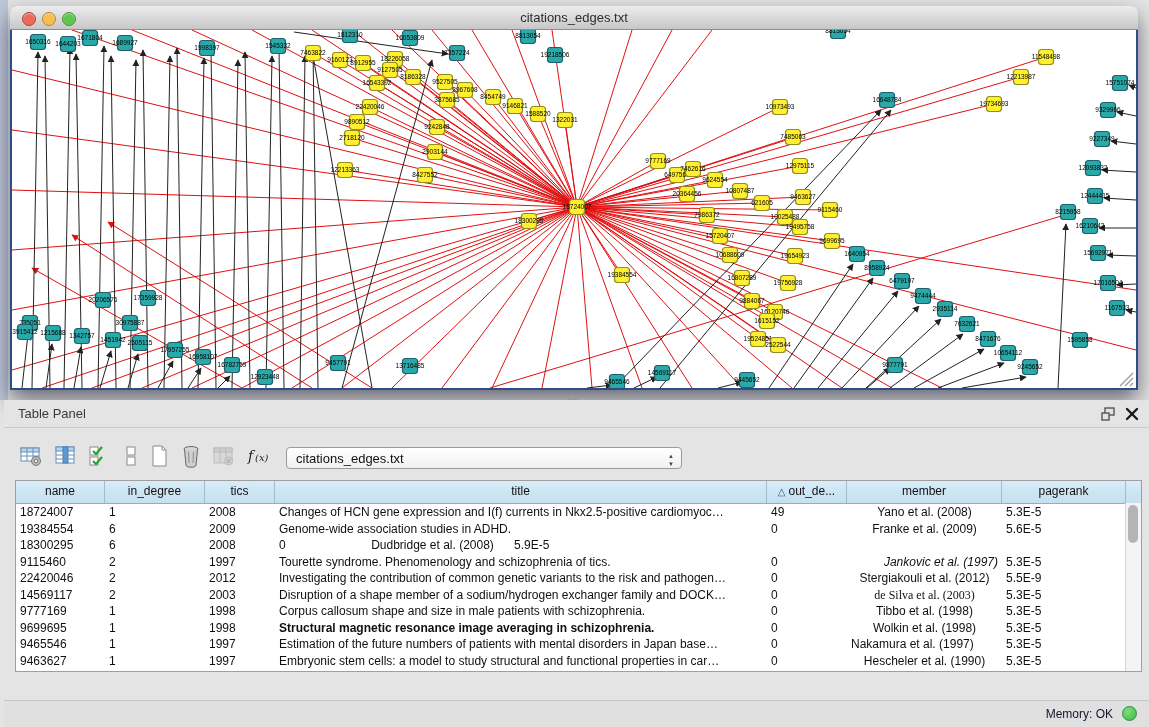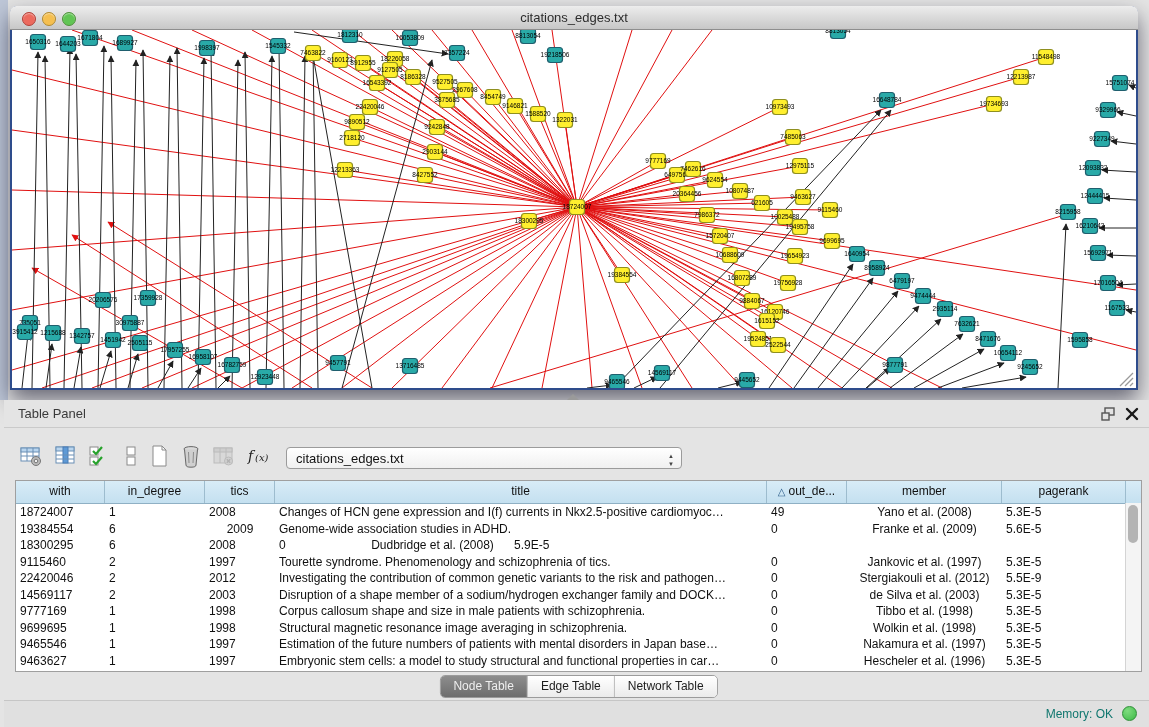--- a/index.html
+++ b/index.html
@@ -50,21 +50,21 @@
   .vthumb{position:absolute;left:2px;top:2px;width:10px;height:38px;background:#b4b4b4;border-radius:5px;cursor:pointer;}
   
   .tabs{position:absolute;left:50%;top:275px;transform:translateX(-50%);display:flex;height:21px;
         border:1px solid #9b9b9b;border-radius:5px;overflow:hidden;background:#fff;}
   .tab{font-size:12px;line-height:20px;padding:0 13px;background:linear-gradient(180deg,#ffffff,#ebebeb);
        color:#1d1d1d;border-right:1px solid #b5b5b5;cursor:pointer;white-space:nowrap;}
   .tab:last-child{border-right:none;}
   .tab.sel{background:linear-gradient(180deg,#8d8d8d,#6e6e6e);color:#efefef;}
   
   .statusbar{position:absolute;left:0;top:300px;width:100%;height:27px;background:#e0e0e0;border-top:1px solid #c6c6c6;}
-  .mem{position:absolute;right:40px;top:6px;font-size:12px;color:#0f766e;}
+  .mem{position:absolute;right:40px;top:6px;font-size:12px;color:#0f172a;}
   .memdot{position:absolute;right:16px;top:5px;width:15px;height:15px;border-radius:50%;
           background:radial-gradient(circle at 35% 30%,#7fdc7f,#3cba46);border:1px solid #2e8f38;box-sizing:border-box;}
 </style>
 </head>
 <body>
 
 <div class="desktop">
   <div class="left-strip"></div>
 
   <div class="net-window">
@@ -541,127 +541,122 @@
     </button>
 
     <div class="combo">
       <span class="combo-val">citations_edges.txt</span>
       <span class="combo-arrows">▲<br>▼</span>
     </div>
   </div>
 
   <div class="tblwrap">
     <div class="thead" id="thead">
-        <div class="th" style="width: 89px;">with</div>
+        <div class="th" style="width: 89px;">name</div>
         <div class="th" style="width: 100px;">in_degree</div>
         <div class="th" style="width: 70px;">tics</div>
         <div class="th" style="width: 492px;">title</div>
         <div class="th" style="width: 80px;"><span class="sorttri">△</span>out_de...</div>
         <div class="th" style="width: 155px;">member</div>
         <div class="th" style="width: 124px;">pagerank</div>
       </div>
     <div id="tbody">
         <div class="tr">
           <div class="td" style="width: 89px;">18724007</div>
           <div class="td" style="width: 100px;">1</div>
           <div class="td" style="width: 70px;">2008</div>
           <div class="td" style="width: 492px;">Changes of HCN gene expression and I(f) currents in Nkx2.5-positive cardiomyoc…</div>
           <div class="td" style="width: 80px;">49</div>
           <div class="td" style="width: 155px; text-align: center;">Yano et al. (2008)</div>
           <div class="td" style="width: 124px;">5.3E-5</div>
         </div>
         <div class="tr">
           <div class="td" style="width: 89px;">19384554</div>
           <div class="td" style="width: 100px;">6</div>
-          <div class="td" style="width: 70px; text-align: center;">2009</div>
+          <div class="td" style="width: 70px;">2009</div>
           <div class="td" style="width: 492px;">Genome-wide association studies in ADHD.</div>
           <div class="td" style="width: 80px;">0</div>
           <div class="td" style="width: 155px; text-align: center;">Franke et al. (2009)</div>
           <div class="td" style="width: 124px;">5.6E-5</div>
         </div>
         <div class="tr">
           <div class="td" style="width: 89px;">18300295</div>
           <div class="td" style="width: 100px;">6</div>
           <div class="td" style="width: 70px;">2008</div>
           <div class="td" style="width: 80px;">0</div>
           <div class="td" style="width: 155px; text-align: center;">Dudbridge et al. (2008)</div>
           <div class="td" style="width: 124px;">5.9E-5</div>
         </div>
         <div class="tr">
           <div class="td" style="width: 89px;">9115460</div>
           <div class="td" style="width: 100px;">2</div>
           <div class="td" style="width: 70px;">1997</div>
           <div class="td" style="width: 492px;">Tourette syndrome. Phenomenology and schizophrenia of tics.</div>
           <div class="td" style="width: 80px;">0</div>
-          <div class="td" style="width: 155px; text-align: center;">Jankovic et al. (1997)</div>
+          <div class="td" style="width: 155px; text-align: right; font-style: italic;">Jankovic et al. (1997)</div>
           <div class="td" style="width: 124px;">5.3E-5</div>
         </div>
         <div class="tr">
           <div class="td" style="width: 89px;">22420046</div>
           <div class="td" style="width: 100px;">2</div>
           <div class="td" style="width: 70px;">2012</div>
           <div class="td" style="width: 492px;">Investigating the contribution of common genetic variants to the risk and pathogen…</div>
           <div class="td" style="width: 80px;">0</div>
           <div class="td" style="width: 155px; text-align: center;">Stergiakouli et al. (2012)</div>
           <div class="td" style="width: 124px;">5.5E-9</div>
         </div>
         <div class="tr">
           <div class="td" style="width: 89px;">14569117</div>
           <div class="td" style="width: 100px;">2</div>
           <div class="td" style="width: 70px;">2003</div>
           <div class="td" style="width: 492px;">Disruption of a shape member of a sodium/hydrogen exchanger family and DOCK…</div>
           <div class="td" style="width: 80px;">0</div>
-          <div class="td" style="width: 155px; text-align: center;">de Silva et al. (2003)</div>
+          <div class="td" style="width: 155px; text-align: center; font-family: Liberation Serif, serif;">de Silva et al. (2003)</div>
           <div class="td" style="width: 124px;">5.3E-5</div>
         </div>
         <div class="tr">
           <div class="td" style="width: 89px;">9777169</div>
           <div class="td" style="width: 100px;">1</div>
           <div class="td" style="width: 70px;">1998</div>
           <div class="td" style="width: 492px;">Corpus callosum shape and size in male patients with schizophrenia.</div>
           <div class="td" style="width: 80px;">0</div>
           <div class="td" style="width: 155px; text-align: center;">Tibbo et al. (1998)</div>
           <div class="td" style="width: 124px;">5.3E-5</div>
         </div>
         <div class="tr">
           <div class="td" style="width: 89px;">9699695</div>
           <div class="td" style="width: 100px;">1</div>
           <div class="td" style="width: 70px;">1998</div>
-          <div class="td" style="width: 492px;">Structural magnetic resonance image averaging in schizophrenia.</div>
+          <div class="td" style="width: 492px; font-weight: bold;">Structural magnetic resonance image averaging in schizophrenia.</div>
           <div class="td" style="width: 80px;">0</div>
           <div class="td" style="width: 155px; text-align: center;">Wolkin et al. (1998)</div>
           <div class="td" style="width: 124px;">5.3E-5</div>
         </div>
         <div class="tr">
           <div class="td" style="width: 89px;">9465546</div>
           <div class="td" style="width: 100px;">1</div>
           <div class="td" style="width: 70px;">1997</div>
           <div class="td" style="width: 492px;">Estimation of the future numbers of patients with mental disorders in Japan base…</div>
           <div class="td" style="width: 80px;">0</div>
-          <div class="td" style="width: 155px; text-align: center;">Nakamura et al. (1997)</div>
+          <div class="td" style="width: 155px; text-align: left;">Nakamura et al. (1997)</div>
           <div class="td" style="width: 124px;">5.3E-5</div>
         </div>
         <div class="tr">
           <div class="td" style="width: 89px;">9463627</div>
           <div class="td" style="width: 100px;">1</div>
           <div class="td" style="width: 70px;">1997</div>
           <div class="td" style="width: 492px;">Embryonic stem cells: a model to study structural and functional properties in car…</div>
           <div class="td" style="width: 80px;">0</div>
-          <div class="td" style="width: 155px; text-align: center;">Hescheler et al. (1996)</div>
+          <div class="td" style="width: 155px; text-align: center;">Hescheler et al. (1990)</div>
           <div class="td" style="width: 124px;">5.3E-5</div>
         </div>
       </div>
     <div class="vscroll">
       <div class="vthumb"></div>
     </div>
   </div>
 
-  <div class="tabs" id="tabs">
-      <div class="tab sel">Node Table</div>
-      <div class="tab">Edge Table</div>
-      <div class="tab">Network Table</div>
-    </div>
 
   <div class="statusbar">
     <span class="mem">Memory: OK</span>
     <span class="memdot"></span>
   </div>
 </div>
 
 </body></html>

